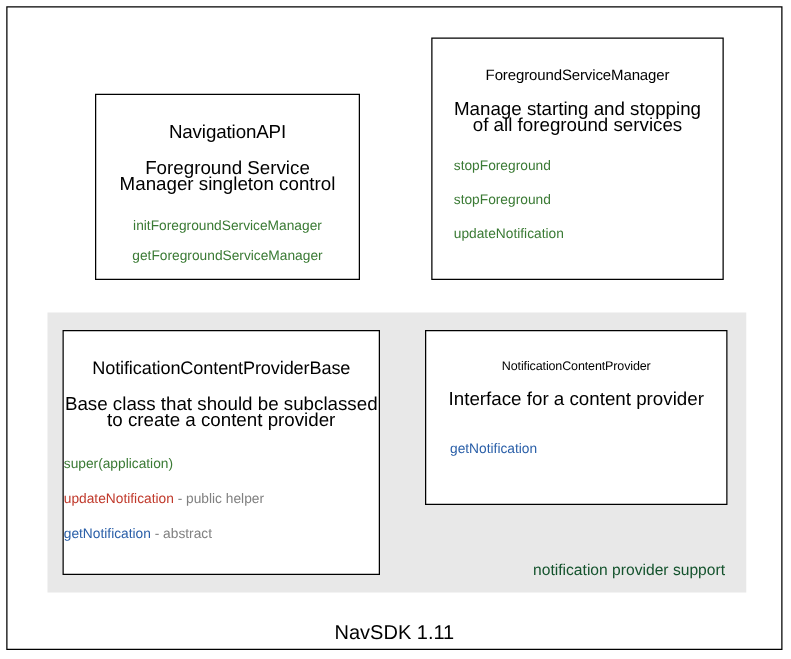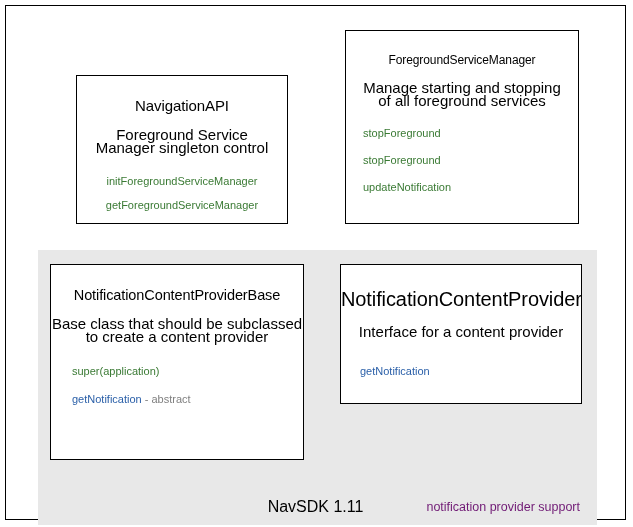--- a/index.html
+++ b/index.html
@@ -74,44 +74,44 @@
     left: 339px; top: 24px;  width: 234px; height: 194px;
   }
   #box-foreground-service-manager .class-title { margin-top: 22px; font-size: 12px; }
   #box-foreground-service-manager .class-desc  { margin-top: 14px; }
   #box-foreground-service-manager .member-list { margin-top: 19px; padding-left: 17px; }
   #box-foreground-service-manager .member + .member { margin-top: 13px; }
 
   
   #group-notification-support {
     position: absolute;
-    left: 32px;  top: 244px;  width: 559px; height: 275px;
+    left: 32px;  top: 244px;  width: 559px; height: 224px;
     background: #e8e8e8;
   }
   #group-label {
     position: absolute;
     right: 17px;
     bottom: 11px;
     font-size: 12.5px;
-    color: #701a75;
+    color: #14532d;
     white-space: nowrap;
   }
 
   #box-ncp-base {
     left: 12px;  top: 14px;  width: 254px; height: 196px;
   }
   #box-ncp-base .class-title { margin-top: 22px; font-size: 14.5px; }
   #box-ncp-base .class-desc  { margin-top: 14px; }
-  #box-ncp-base .member-list { margin-top: 21px; padding-left: 21px; }
+  #box-ncp-base .member-list { margin-top: 21px; }
   #box-ncp-base .member + .member { margin-top: 14px; }
 
   #box-ncp-interface {
     left: 302px; top: 14px;  width: 242px; height: 140px;
   }
-  #box-ncp-interface .class-title { margin-top: 23px; font-size: 20px; }
+  #box-ncp-interface .class-title { margin-top: 23px; font-size: 10px; }
   #box-ncp-interface .class-desc  { margin-top: 14px; }
   #box-ncp-interface .member-list { margin-top: 26px; padding-left: 19px; }
 
   
   #footer-version {
     position: absolute;
     left: 0;
     right: 0;
     top: 492px;
     text-align: center;
@@ -165,20 +165,23 @@
       <div class="class-title">NotificationContentProviderBase</div>
       <div class="class-desc">
         <div>Base class that should be subclassed</div>
         <div>to create a content provider</div>
       </div>
       <div class="member-list">
         <div class="member">
           <span class="m-green">super(application)</span>
         </div>
         <div class="member">
+          <span class="m-red">updateNotification</span><span class="m-note"> - public helper</span>
+        </div>
+        <div class="member">
           <span class="m-blue">getNotification</span><span class="m-note"> - abstract</span>
         </div>
       </div>
     </div>
 
     <div class="class-box" id="box-ncp-interface">
       <div class="class-title">NotificationContentProvider</div>
       <div class="class-desc">
         <div>Interface for a content provider</div>
       </div>

